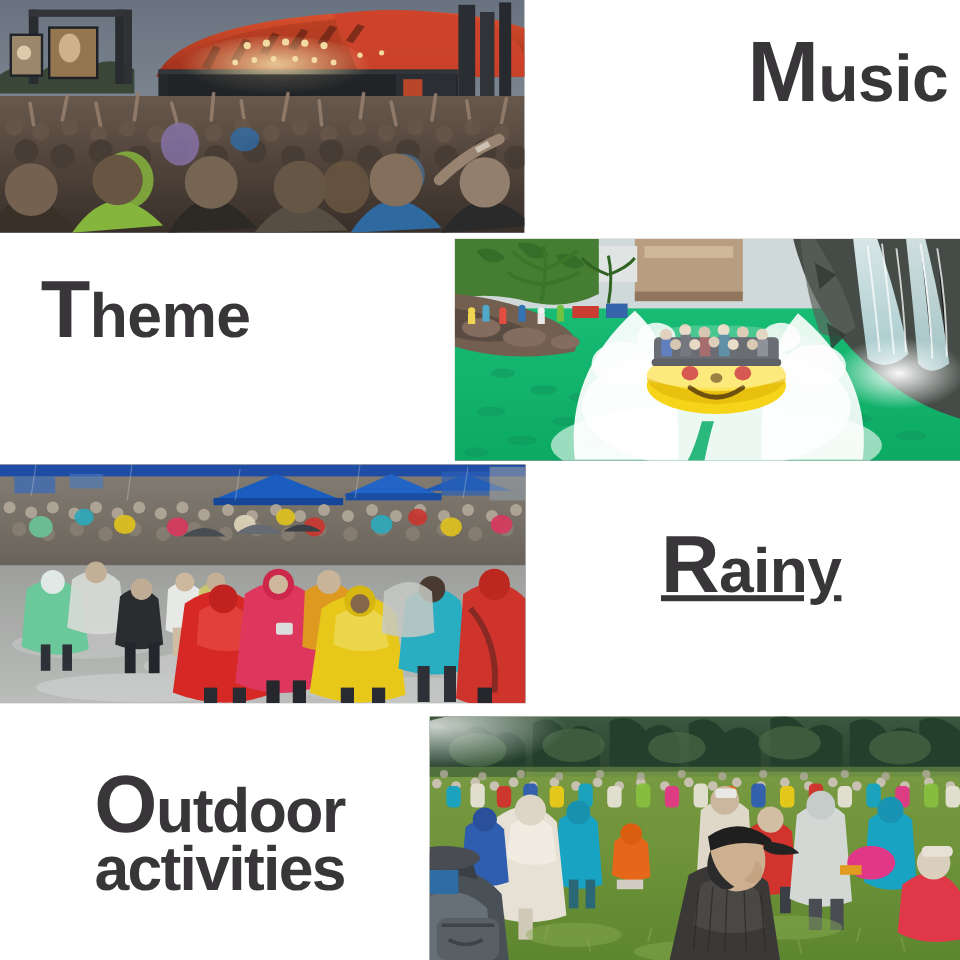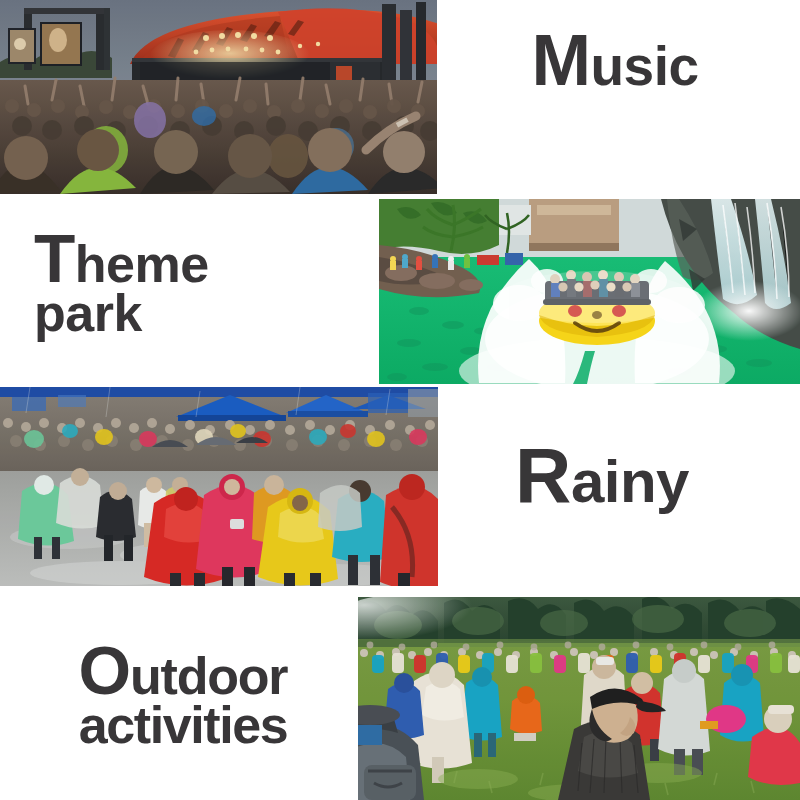--- a/index.html
+++ b/index.html
@@ -19,21 +19,21 @@
 
   
   .caption{position:absolute;color:#383638;font-weight:bold;
            line-height:0.92;letter-spacing:-0.5px;
            -webkit-font-smoothing:antialiased;}
   .caption .l1,.caption .l2{display:block;white-space:nowrap;}
   .caption .cap{font-size:1.30em;}
 
   #c-music{left:440px;top:28px;width:350px;text-align:center;font-size:55px;}
   #c-theme{left:34px;top:228px;width:330px;text-align:left;font-size:52px;}
-  #c-rainy{left:442px;top:440px;width:320px;text-align:center;font-size:60px;}
+  #c-rainy{left:466px;top:440px;width:320px;text-align:center;font-size:52px;text-decoration:underline;}
   #c-outdoor{left:13px;top:640px;width:340px;text-align:center;font-size:52px;}
 
   #c-music   .l2{letter-spacing:-1px;}
   #c-outdoor .l1{letter-spacing:-1.2px;}
   #c-outdoor .l2{letter-spacing:-1.4px;}
 </style>
 </head>
 <body>
 
 <div id="stage">
@@ -718,27 +718,26 @@
         <path d="M10 174 h44" stroke="#3f4449" stroke-width="3"></path>
         <path d="M16 186 q14 8 28 0" stroke="#3f4449" stroke-width="3" fill="none"></path>
         <path d="M-20 122 q30 -18 56 0 l4 14 q-32 -10 -62 2 z" fill="#3b4045"></path>
         <ellipse cx="12" cy="118" rx="30" ry="10" fill="#4a4f55"></ellipse>
         <rect x="-4" y="128" width="28" height="20" fill="#2f6fa8"></rect>
       </g>
       <rect width="442" height="203" fill="#2a3a2a" opacity="0.04"></rect>
     </svg>
   </div>
 
-  <div class="caption" id="c-music" style="color: rgb(56, 54, 56);">
+  <div class="caption" id="c-music" style="color: rgb(56, 54, 56); text-align: right;">
     <span class="l1"><span class="cap">M</span><span>usic</span></span>
   </div>
 
   <div class="caption" id="c-theme" style="color: rgb(56, 54, 56);">
     <span class="l1"><span class="cap">T</span><span>heme</span></span>
-    <span class="l2">park</span>
   </div>
 
   <div class="caption" id="c-rainy" style="color: rgb(56, 54, 56);">
     <span class="l1"><span class="cap">R</span><span>ainy</span></span>
   </div>
 
   <div class="caption" id="c-outdoor" style="color: rgb(56, 54, 56);">
     <span class="l1"><span class="cap">O</span><span>utdoor</span></span>
     <span class="l2">activities</span>
   </div>

